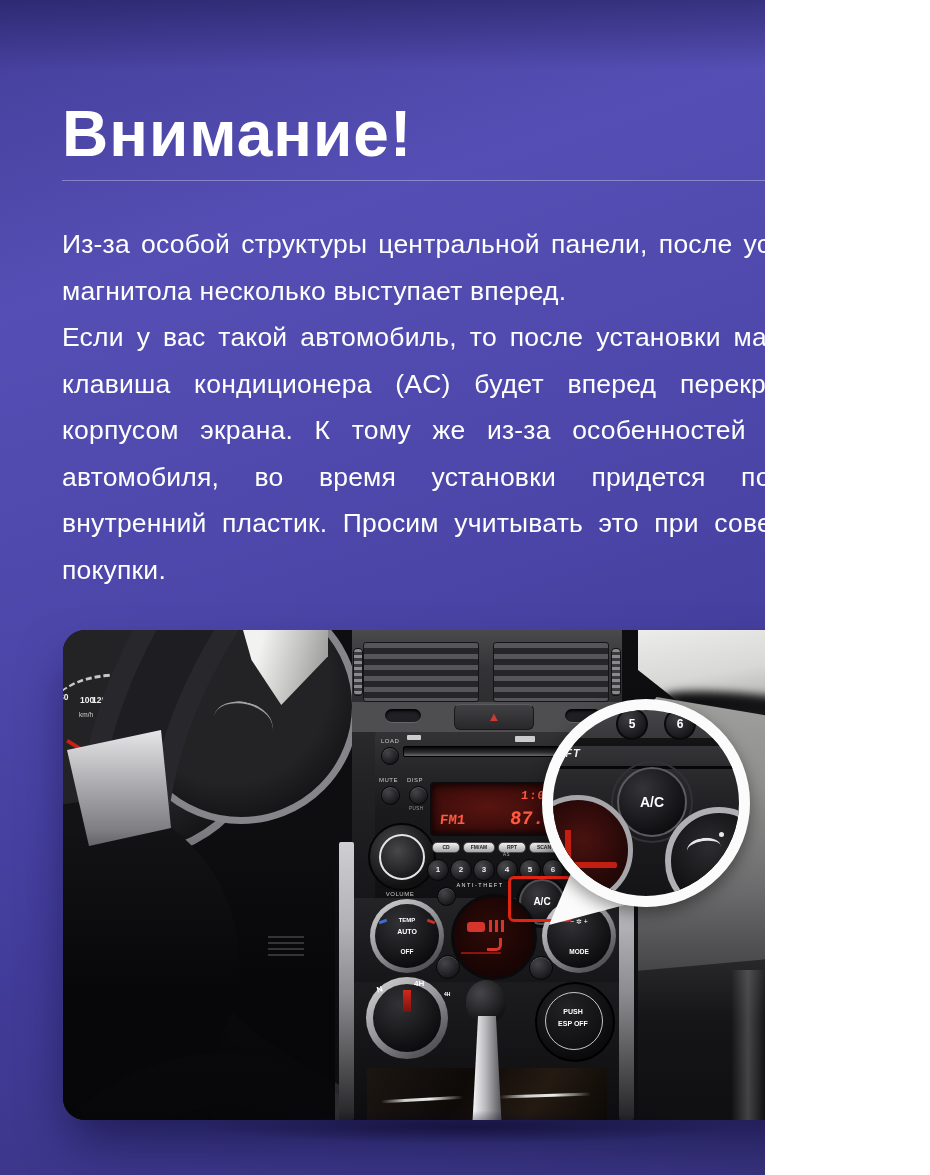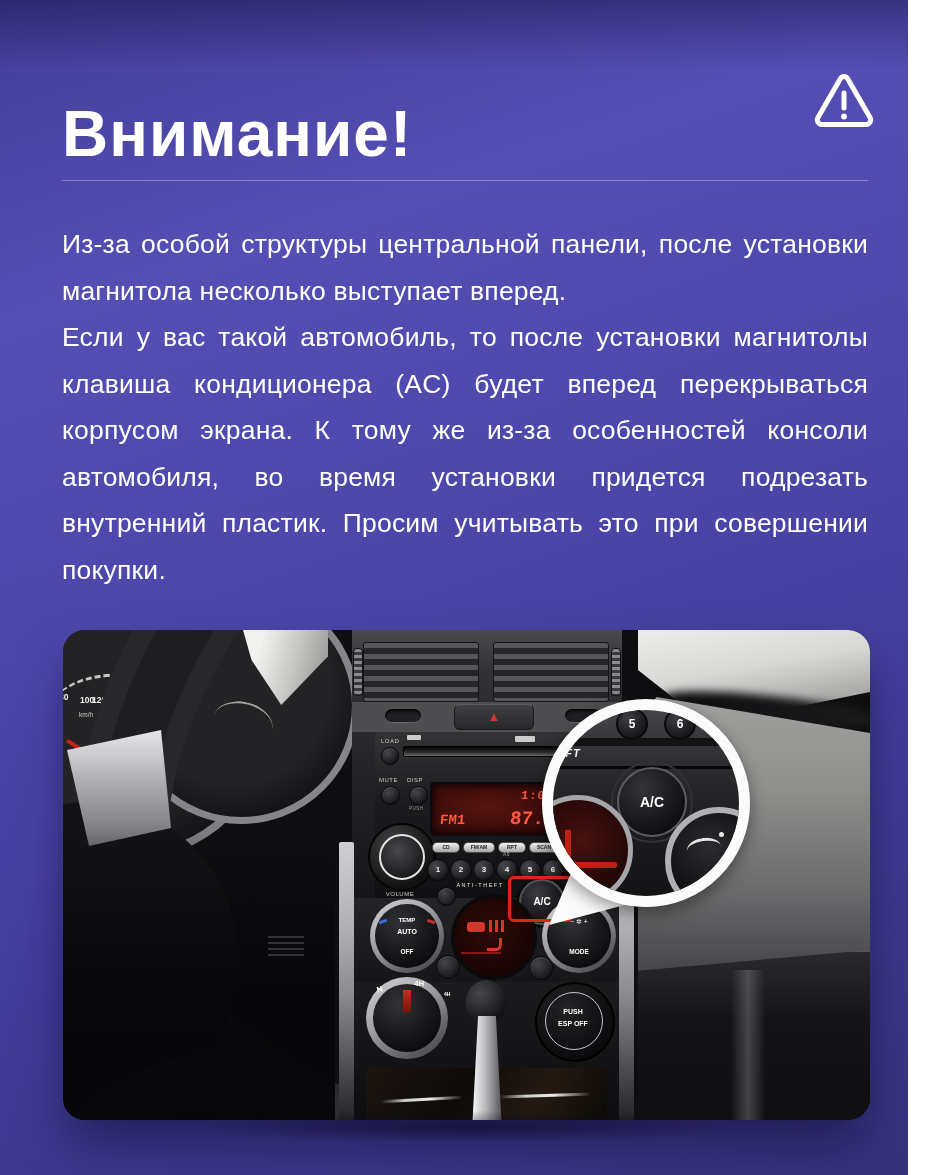--- a/index.html
+++ b/index.html
@@ -1,16 +1,16 @@
 <!DOCTYPE html>
 <html><head>
 <meta charset="utf-8">
 <style>
   html,body{margin:0;padding:0}
-  #page{position:relative;width:908px;height:1175px;overflow:hidden;
+  #page{position:relative;width:765px;height:1175px;overflow:hidden;
     font-family:"Liberation Sans","DejaVu Sans",sans-serif;
     background:
       linear-gradient(180deg, rgba(22,19,68,.45) 0px, rgba(22,19,68,0) 70px),
       linear-gradient(162deg,#433d98 0%,#554fb5 22%,#4c46a9 48%,#423c9a 68%,#37327c 100%);}
   .ab{position:absolute}
   .c{border-radius:50%}
   .txt{position:absolute;color:#e6e6e6;white-space:nowrap;line-height:1}
   .ctr{text-align:center}
   .title{position:absolute;left:62px;top:56px;font-size:64px;line-height:70px;font-weight:700;color:#fff;letter-spacing:1px}
   .divider{position:absolute;left:62px;top:180px;width:806px;height:1px;background:rgba(255,255,255,.32)}

